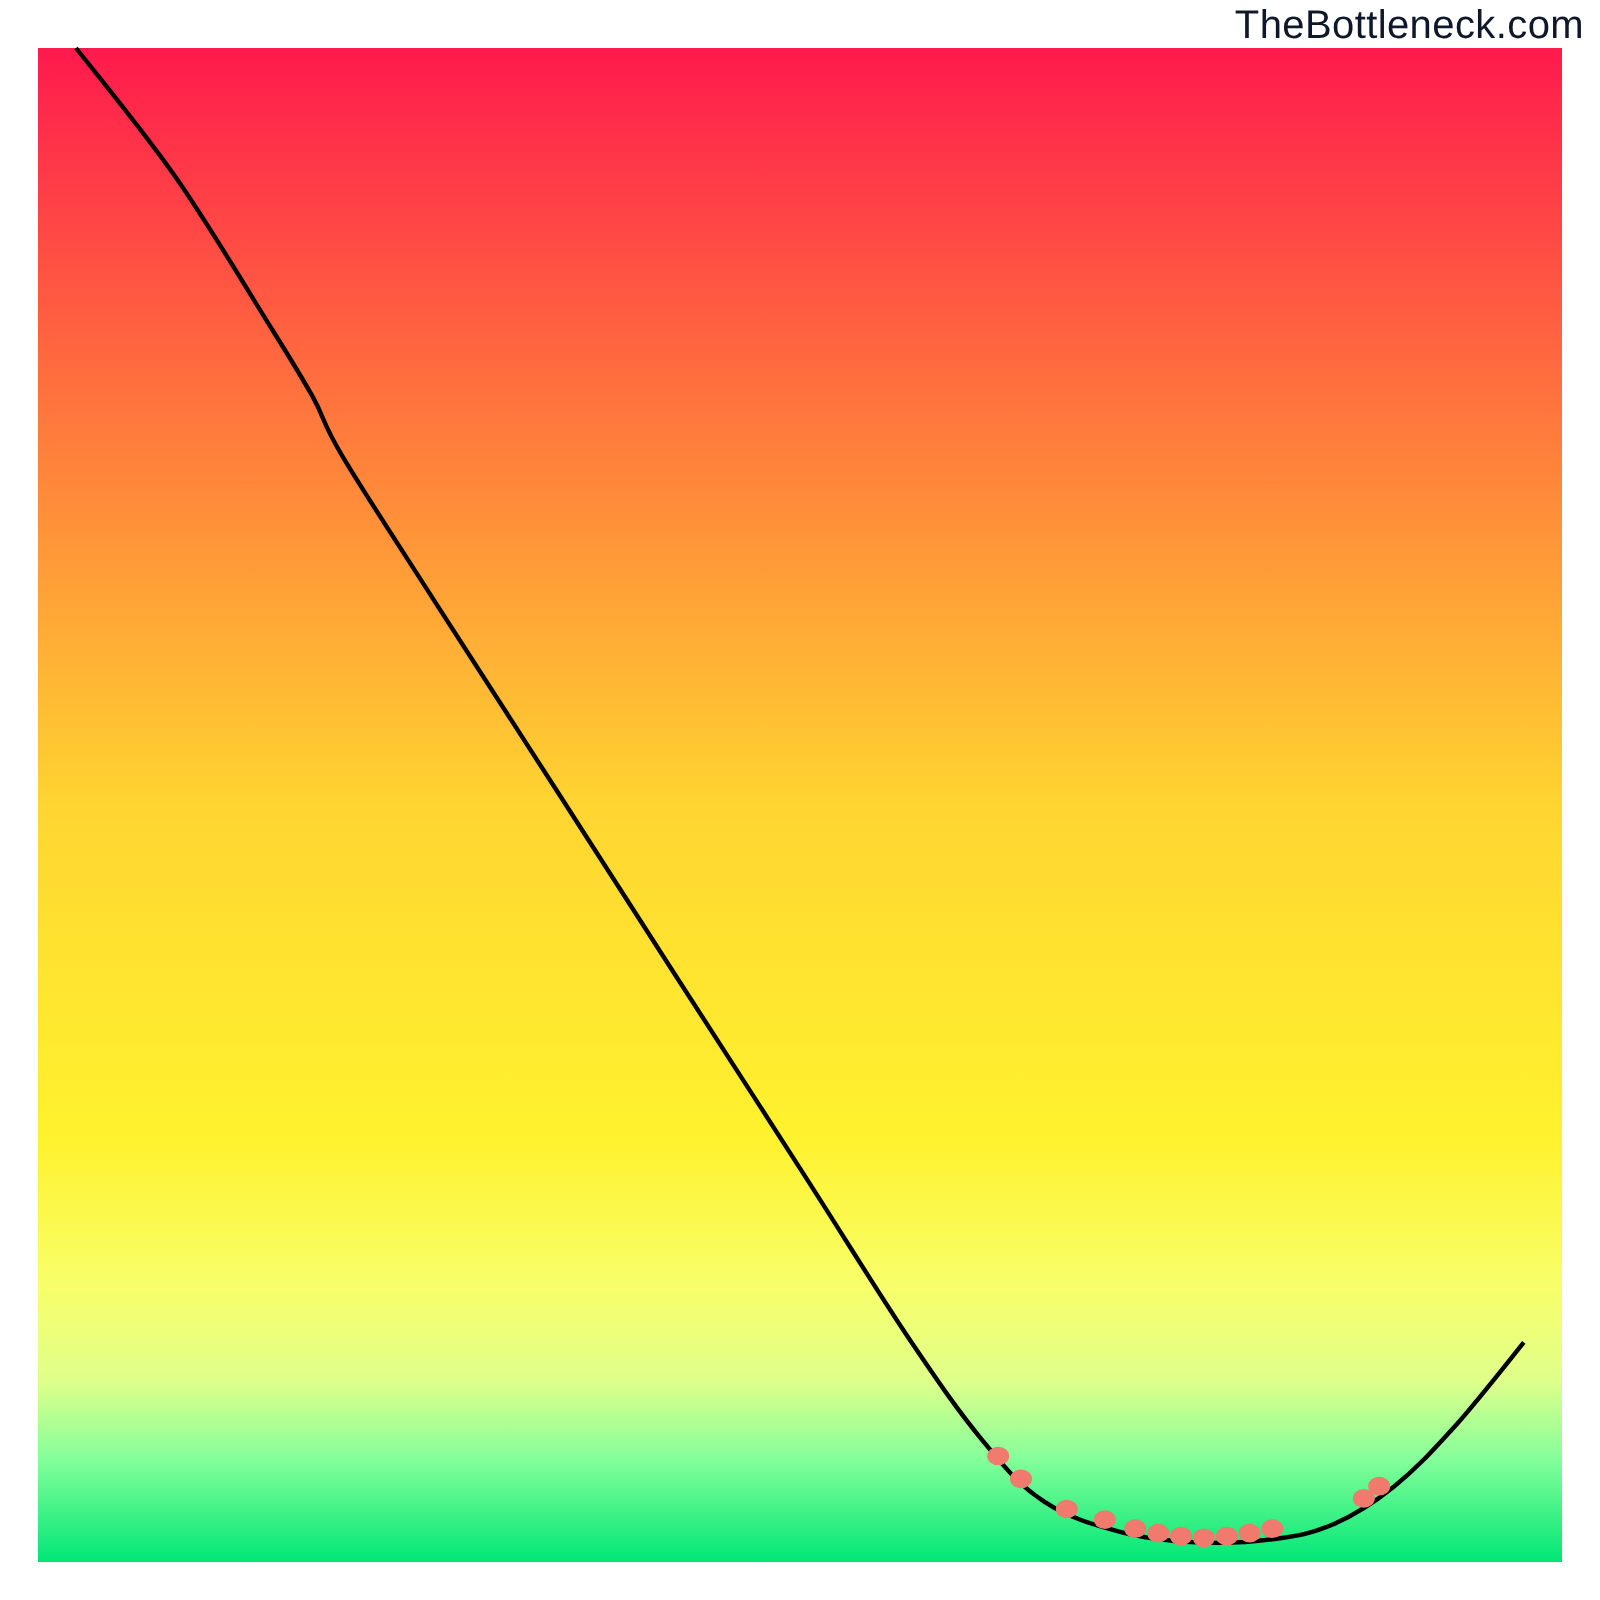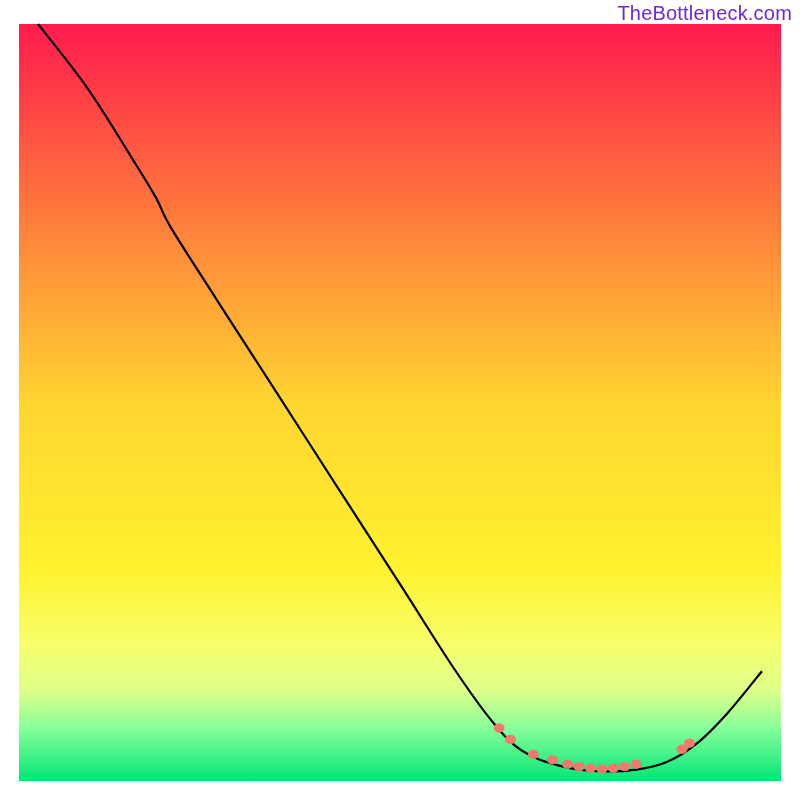--- a/index.html
+++ b/index.html
@@ -14,21 +14,21 @@
   .container {
     position: relative;
     width: 800px;
     height: 800px;
   }
   .watermark {
     position: absolute;
     top: 2px;
     right: 8px;
     font-size: 20px;
-    color: #6d28d9;
+    color: #0f172a;
     font-weight: 500;
     letter-spacing: 0.2px;
     z-index: 5;
   }
   svg.chart {
     position: absolute;
     top: 0;
     left: 0;
     width: 800px;
     height: 800px;

